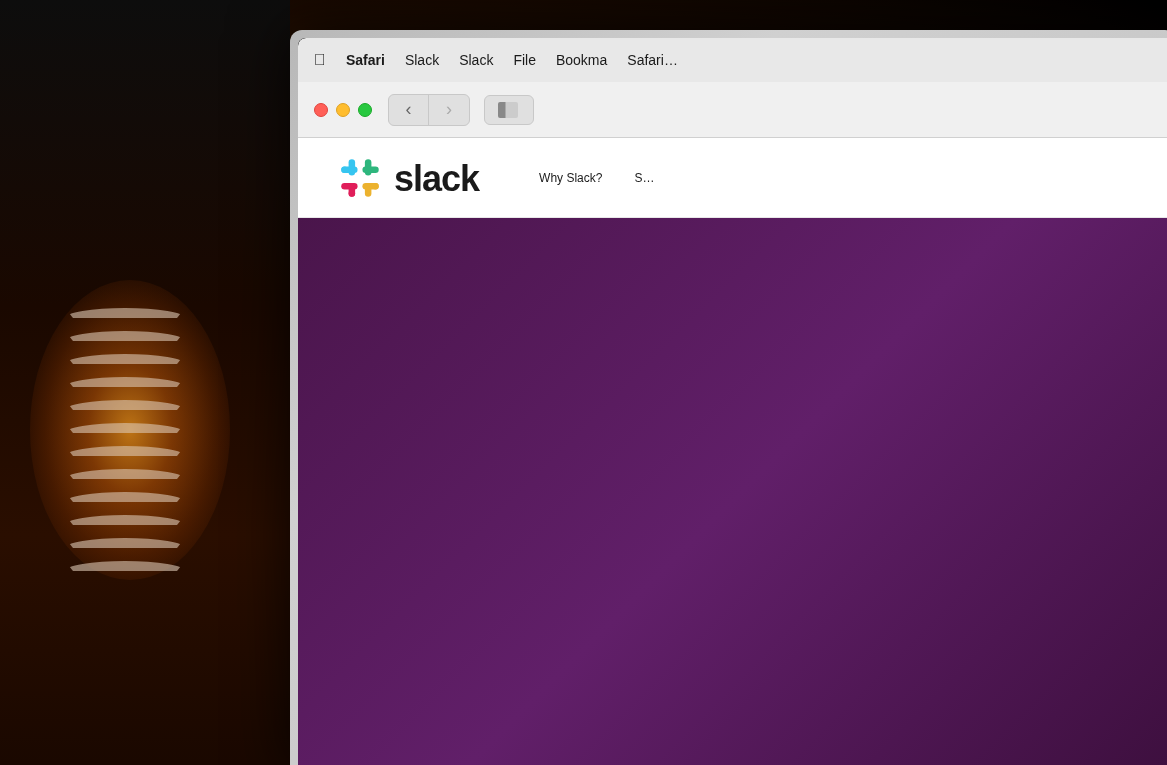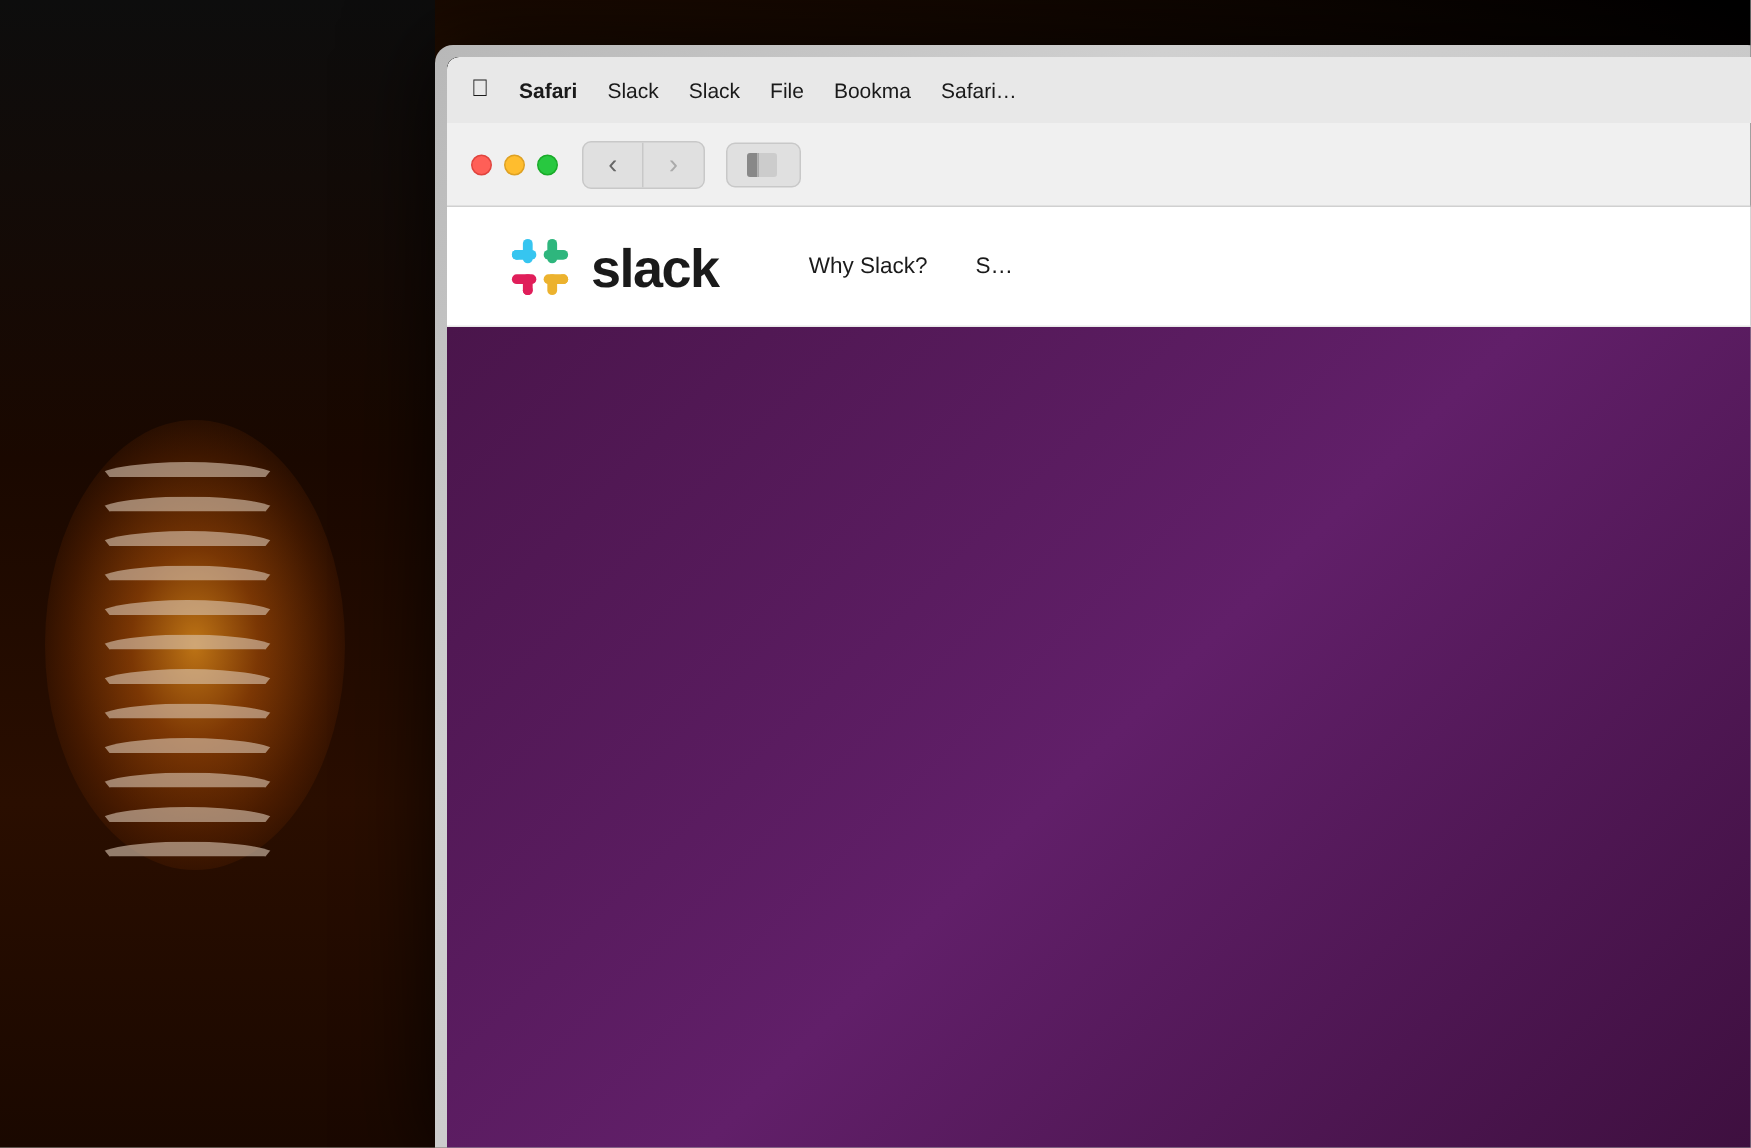--- a/index.html
+++ b/index.html
@@ -225,21 +225,21 @@
       height: 44px;
     }
 
     .slack-nav-links {
       display: flex;
       align-items: center;
       gap: 32px;
     }
 
     .slack-nav-link {
-      font-size: 15px;
+      font-size: 12px;
       color: #1a1a1a;
       cursor: pointer;
       white-space: nowrap;
     }
 
     
     .slack-hero {
       background: linear-gradient(135deg, #4a154b 0%, #611f69 50%, #3d0f3e 100%);
       height: calc(100% - 80px);
     }

